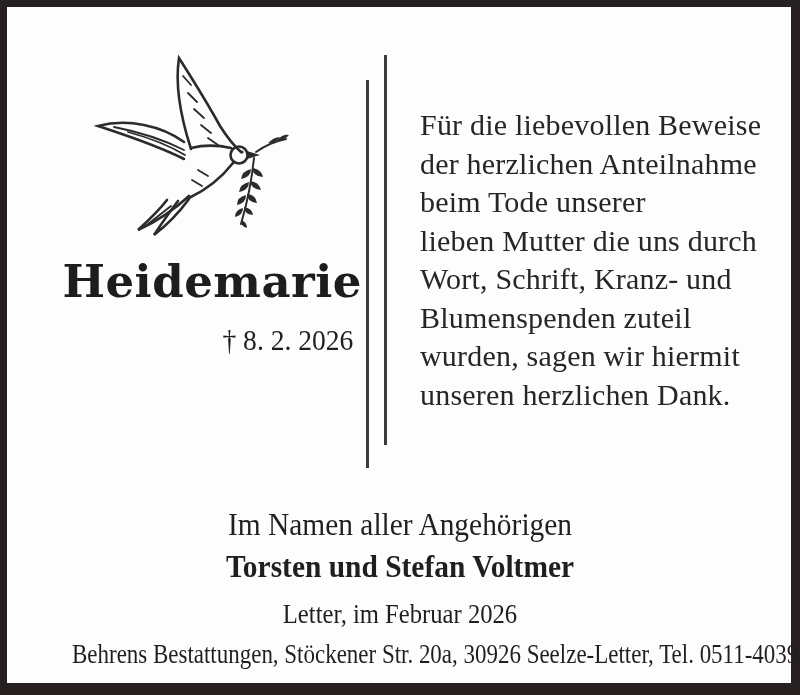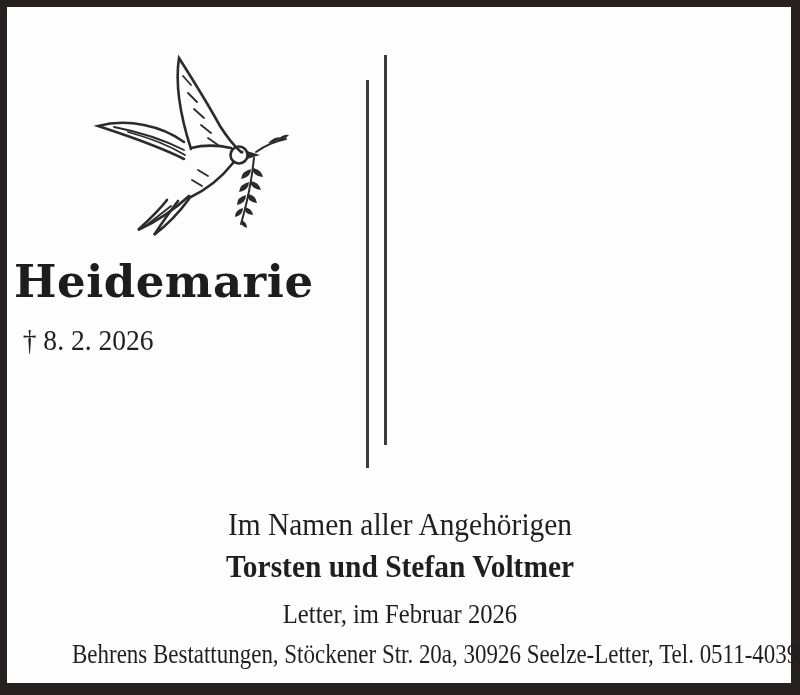--- a/index.html
+++ b/index.html
@@ -19,21 +19,21 @@
     background: #fdfdfd;
   }
   .dove {
     position: absolute;
     left: 70px; top: 38px;
     width: 240px; height: 200px;
   }
   .name-block {
     position: absolute;
     left: 14px; top: 250px; width: 348px;
-    text-align: left;
+    text-align: right;
   }
   .name-line {
     font-family: "DejaVu Serif", serif;
     font-weight: bold;
     font-size: 45px;
     line-height: 63px;
     color: #1d1d1d;
     letter-spacing: 0.5px;
   }
   .death-date {
@@ -145,18 +145,26 @@
   </div>
 
   <div class="name-block">
     <div class="name-line">Heidemarie</div>
     <div class="death-date">† 8. 2. 2026</div>
   </div>
 
   <div class="rule rule-outer"></div>
   <div class="rule rule-inner"></div>
 
+  <div class="condolence">Für die liebevollen Beweise
+der herzlichen Anteilnahme
+beim Tode unserer
+lieben Mutter die uns durch
+Wort, Schrift, Kranz- und
+Blumenspenden zuteil
+wurden, sagen wir hiermit
+unseren herzlichen Dank.</div>
 
   <div class="bottom-line in-name-of">Im Namen aller Angehörigen</div>
   <div class="bottom-line mourners">Torsten und Stefan Voltmer</div>
   <div class="bottom-line place-date">Letter, im Februar 2026</div>
   <div class="bottom-line funeral-home">Behrens Bestattungen, Stöckener Str. 20a, 30926 Seelze-Letter, Tel. 0511-403990</div>
 </div>
 
 </body></html>

